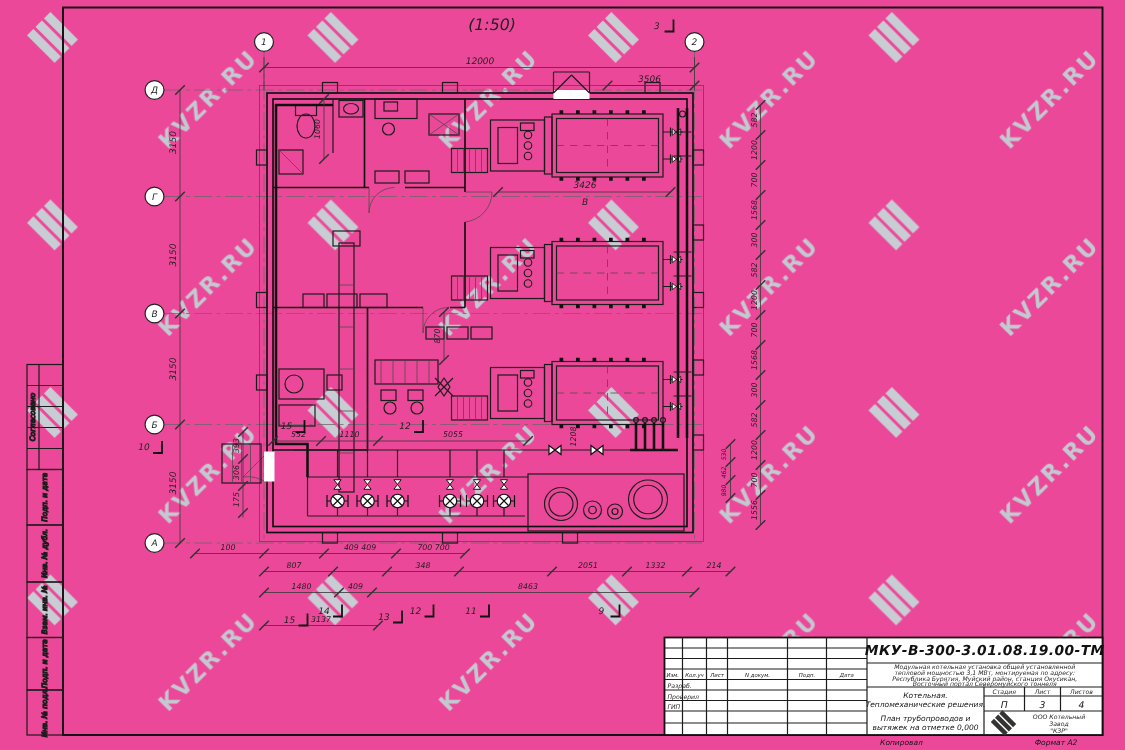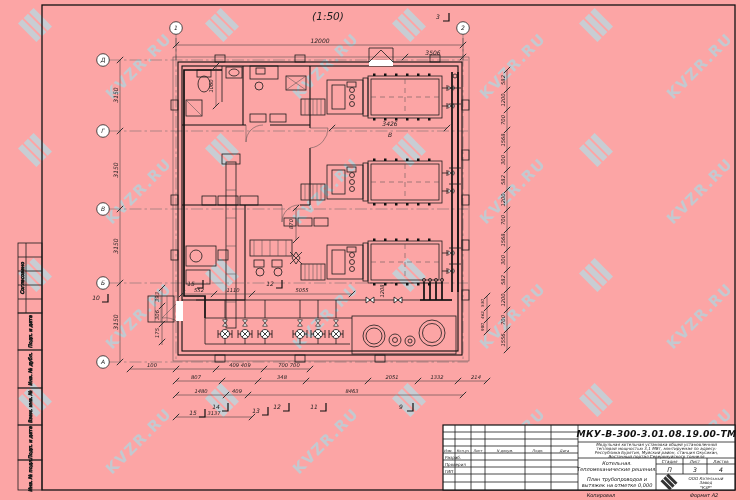--- a/index.html
+++ b/index.html
@@ -1,16 +1,16 @@
 <!DOCTYPE html>
 <html><head>
 <meta charset="utf-8">
 <style>
   html,body{margin:0;padding:0;background:#fff;}
-  .page{width:750px;height:500px;position:relative;background:#fca5a5;overflow:hidden;}
+  .page{width:750px;height:500px;position:relative;background:#ec4899;overflow:hidden;}
   svg{display:block;}
   .ln{stroke:#1c1c1c;fill:none;stroke-width:.8;}
   .thin{stroke:#4a4a4a;fill:none;stroke-width:.5;}
   .wall{stroke:#101010;fill:none;stroke-width:1.1;}
   .bold{stroke:#101010;fill:none;stroke-width:1.7;}
   .dim{stroke:#3a3a3a;fill:none;stroke-width:.55;}
   .grid{stroke:#666;stroke-width:.5;stroke-dasharray:12 3 2.5 3;fill:none;}
   .txt{font:italic 6px "DejaVu Sans",sans-serif;fill:#1f1f1f;}
   .txt5{font:italic 5.2px "DejaVu Sans",sans-serif;fill:#1f1f1f;}
   .txt4{font:italic 4.1px "DejaVu Sans",sans-serif;fill:#1f1f1f;}

